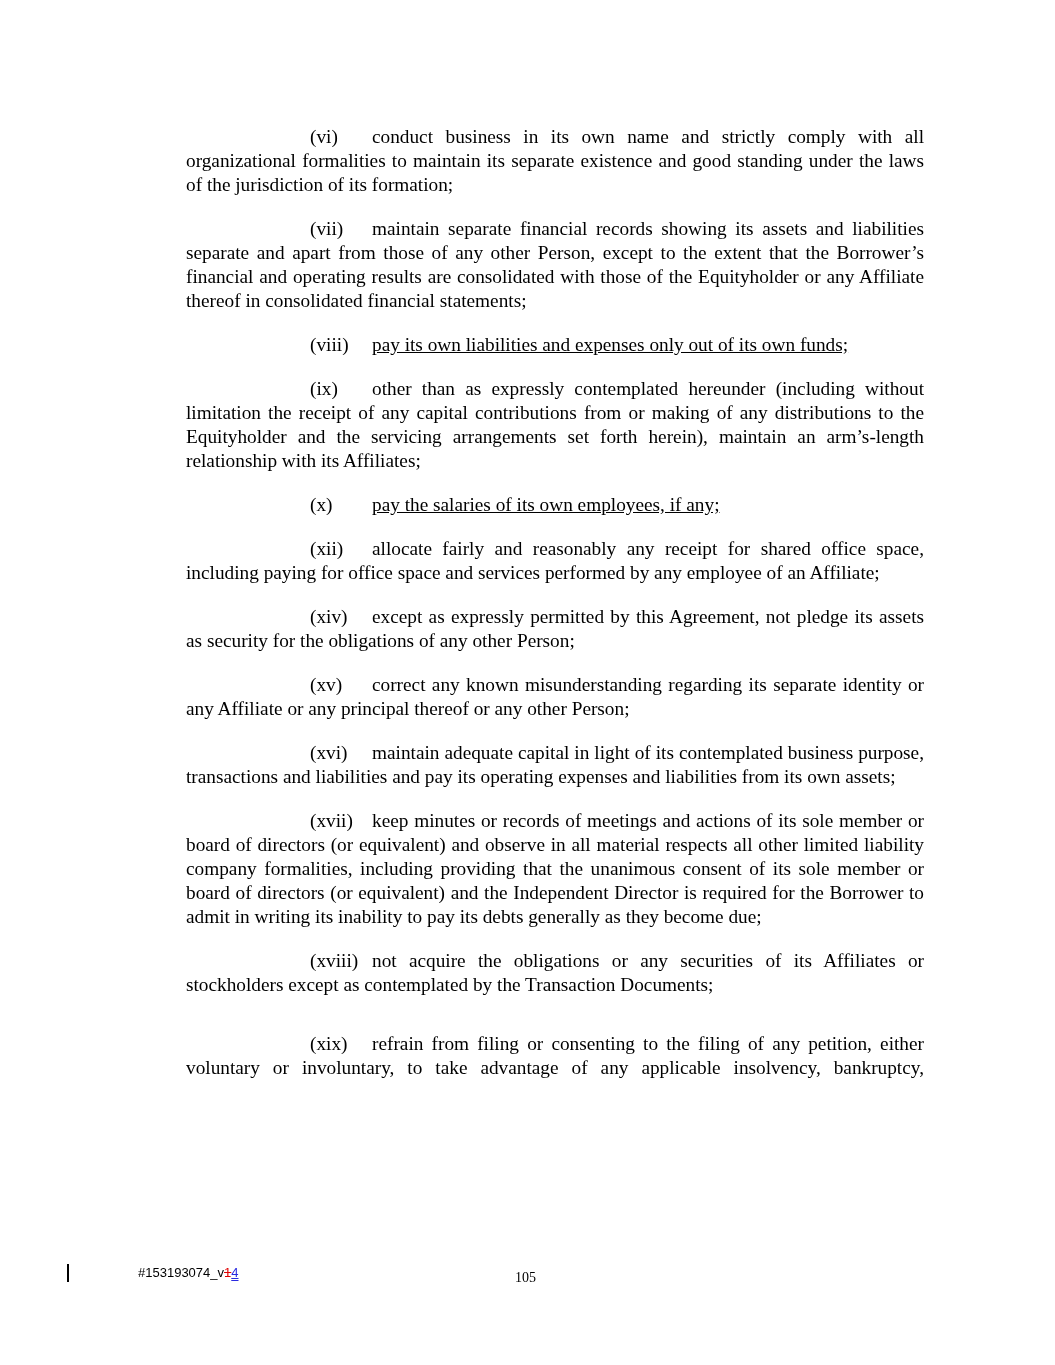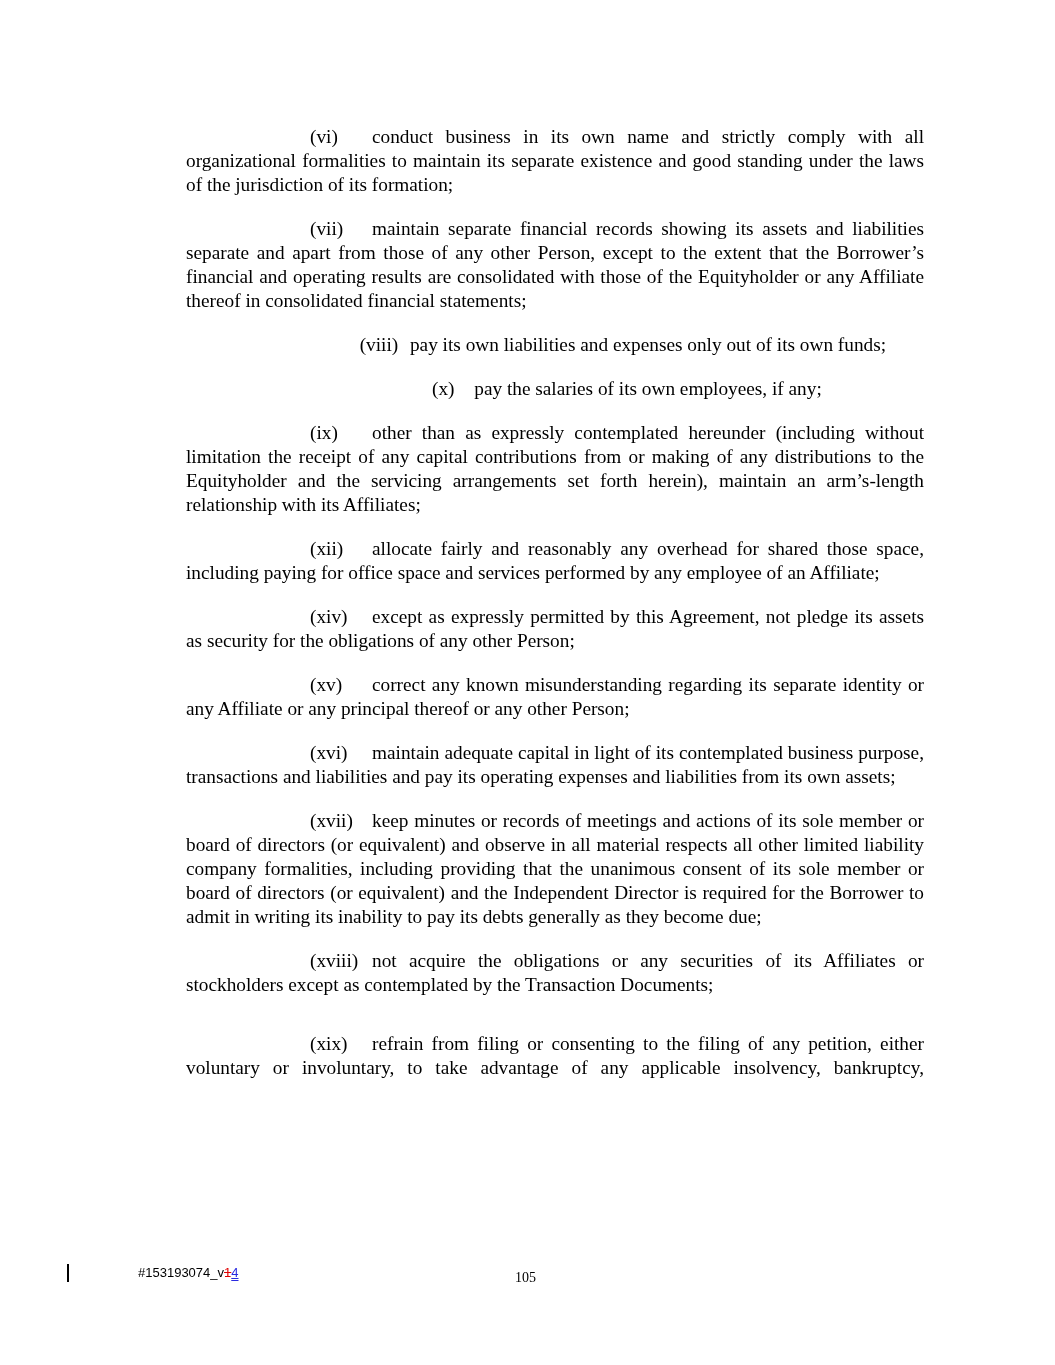--- a/index.html
+++ b/index.html
@@ -12,21 +12,21 @@
   }
   .body-text {
     position: absolute; left: 186px; top: 125px; width: 738px;
   }
   .para {
     font-size: 19.3px; line-height: 24px; text-align: justify;
     margin: 0 0 20px 0; text-indent: 124px;
   }
   .para .num { display: inline-block; width: 62px; text-indent: 0; }
   .para.last-open { text-align-last: justify; margin-top: 35px; }
-  .para.single-line { text-align: center; }
+  .para.single-line { text-align: left; text-decoration: underline; }
   .footer-bar {
     position: absolute; left: 67px; top: 1264px; width: 2px; height: 18px; background: #000;
   }
   .doc-id {
     position: absolute; left: 138px; top: 1265px;
     font-family: "Liberation Sans", "DejaVu Sans", sans-serif; font-size: 13px; color: #000;
   }
   .doc-id .del { color: #e00000; text-decoration: line-through; }
   .doc-id .ins { color: #2a2ae0; text-decoration: underline double; }
   .page-num {
@@ -35,23 +35,23 @@
   }
 </style>
 </head>
 <body>
 
 <div class="page">
   <div class="body-text">
     <p class="para"><span class="num">(vi)</span><span>conduct business in its own name and strictly comply with all organizational formalities to maintain its separate existence and good standing under the laws of the jurisdiction of its formation;</span></p>
     <p class="para"><span class="num">(vii)</span><span>maintain separate financial records showing its assets and liabilities separate and apart from those of any other Person, except to the extent that the Borrower’s financial and operating results are consolidated with those of the Equityholder or any Affiliate thereof in consolidated financial statements;</span></p>
     <p class="para single-line"><span class="num">(viii)</span><span>pay its own liabilities and expenses only out of its own funds;</span></p>
+    <p class="para"><span class="num">(ix)</span><span>other than as expressly contemplated hereunder (including without limitation the receipt of any capital contributions from or making of any distributions to the Equityholder and the servicing arrangements set forth herein), maintain an arm’s-length relationship with its Affiliates;</span></p>
     <p class="para single-line"><span class="num">(x)</span><span>pay the salaries of its own employees, if any;</span></p>
-    <p class="para"><span class="num">(ix)</span><span>other than as expressly contemplated hereunder (including without limitation the receipt of any capital contributions from or making of any distributions to the Equityholder and the servicing arrangements set forth herein), maintain an arm’s-length relationship with its Affiliates;</span></p>
-    <p class="para"><span class="num">(xii)</span><span>allocate fairly and reasonably any overhead for shared those space, including paying for office space and services performed by any employee of an Affiliate;</span></p>
+    <p class="para"><span class="num">(xii)</span><span>allocate fairly and reasonably any receipt for shared office space, including paying for office space and services performed by any employee of an Affiliate;</span></p>
     <p class="para"><span class="num">(xiv)</span><span>except as expressly permitted by this Agreement, not pledge its assets as security for the obligations of any other Person;</span></p>
     <p class="para"><span class="num">(xv)</span><span>correct any known misunderstanding regarding its separate identity or any Affiliate or any principal thereof or any other Person;</span></p>
     <p class="para"><span class="num">(xvi)</span><span>maintain adequate capital in light of its contemplated business purpose, transactions and liabilities and pay its operating expenses and liabilities from its own assets;</span></p>
     <p class="para"><span class="num">(xvii)</span><span>keep minutes or records of meetings and actions of its sole member or board of directors (or equivalent) and observe in all material respects all other limited liability company formalities, including providing that the unanimous consent of its sole member or board of directors (or equivalent) and the Independent Director is required for the Borrower to admit in writing its inability to pay its debts generally as they become due;</span></p>
     <p class="para"><span class="num">(xviii)</span><span>not acquire the obligations or any securities of its Affiliates or stockholders except as contemplated by the Transaction Documents;</span></p>
     <p class="para last-open"><span class="num">(xix)</span><span>refrain from filing or consenting to the filing of any petition, either voluntary or involuntary, to take advantage of any applicable insolvency, bankruptcy,</span></p>
   </div>
 
   <div class="footer-bar"></div>
   <div class="doc-id"><span>#153193074_v</span><span class="del">1</span><span class="ins">4</span></div>

